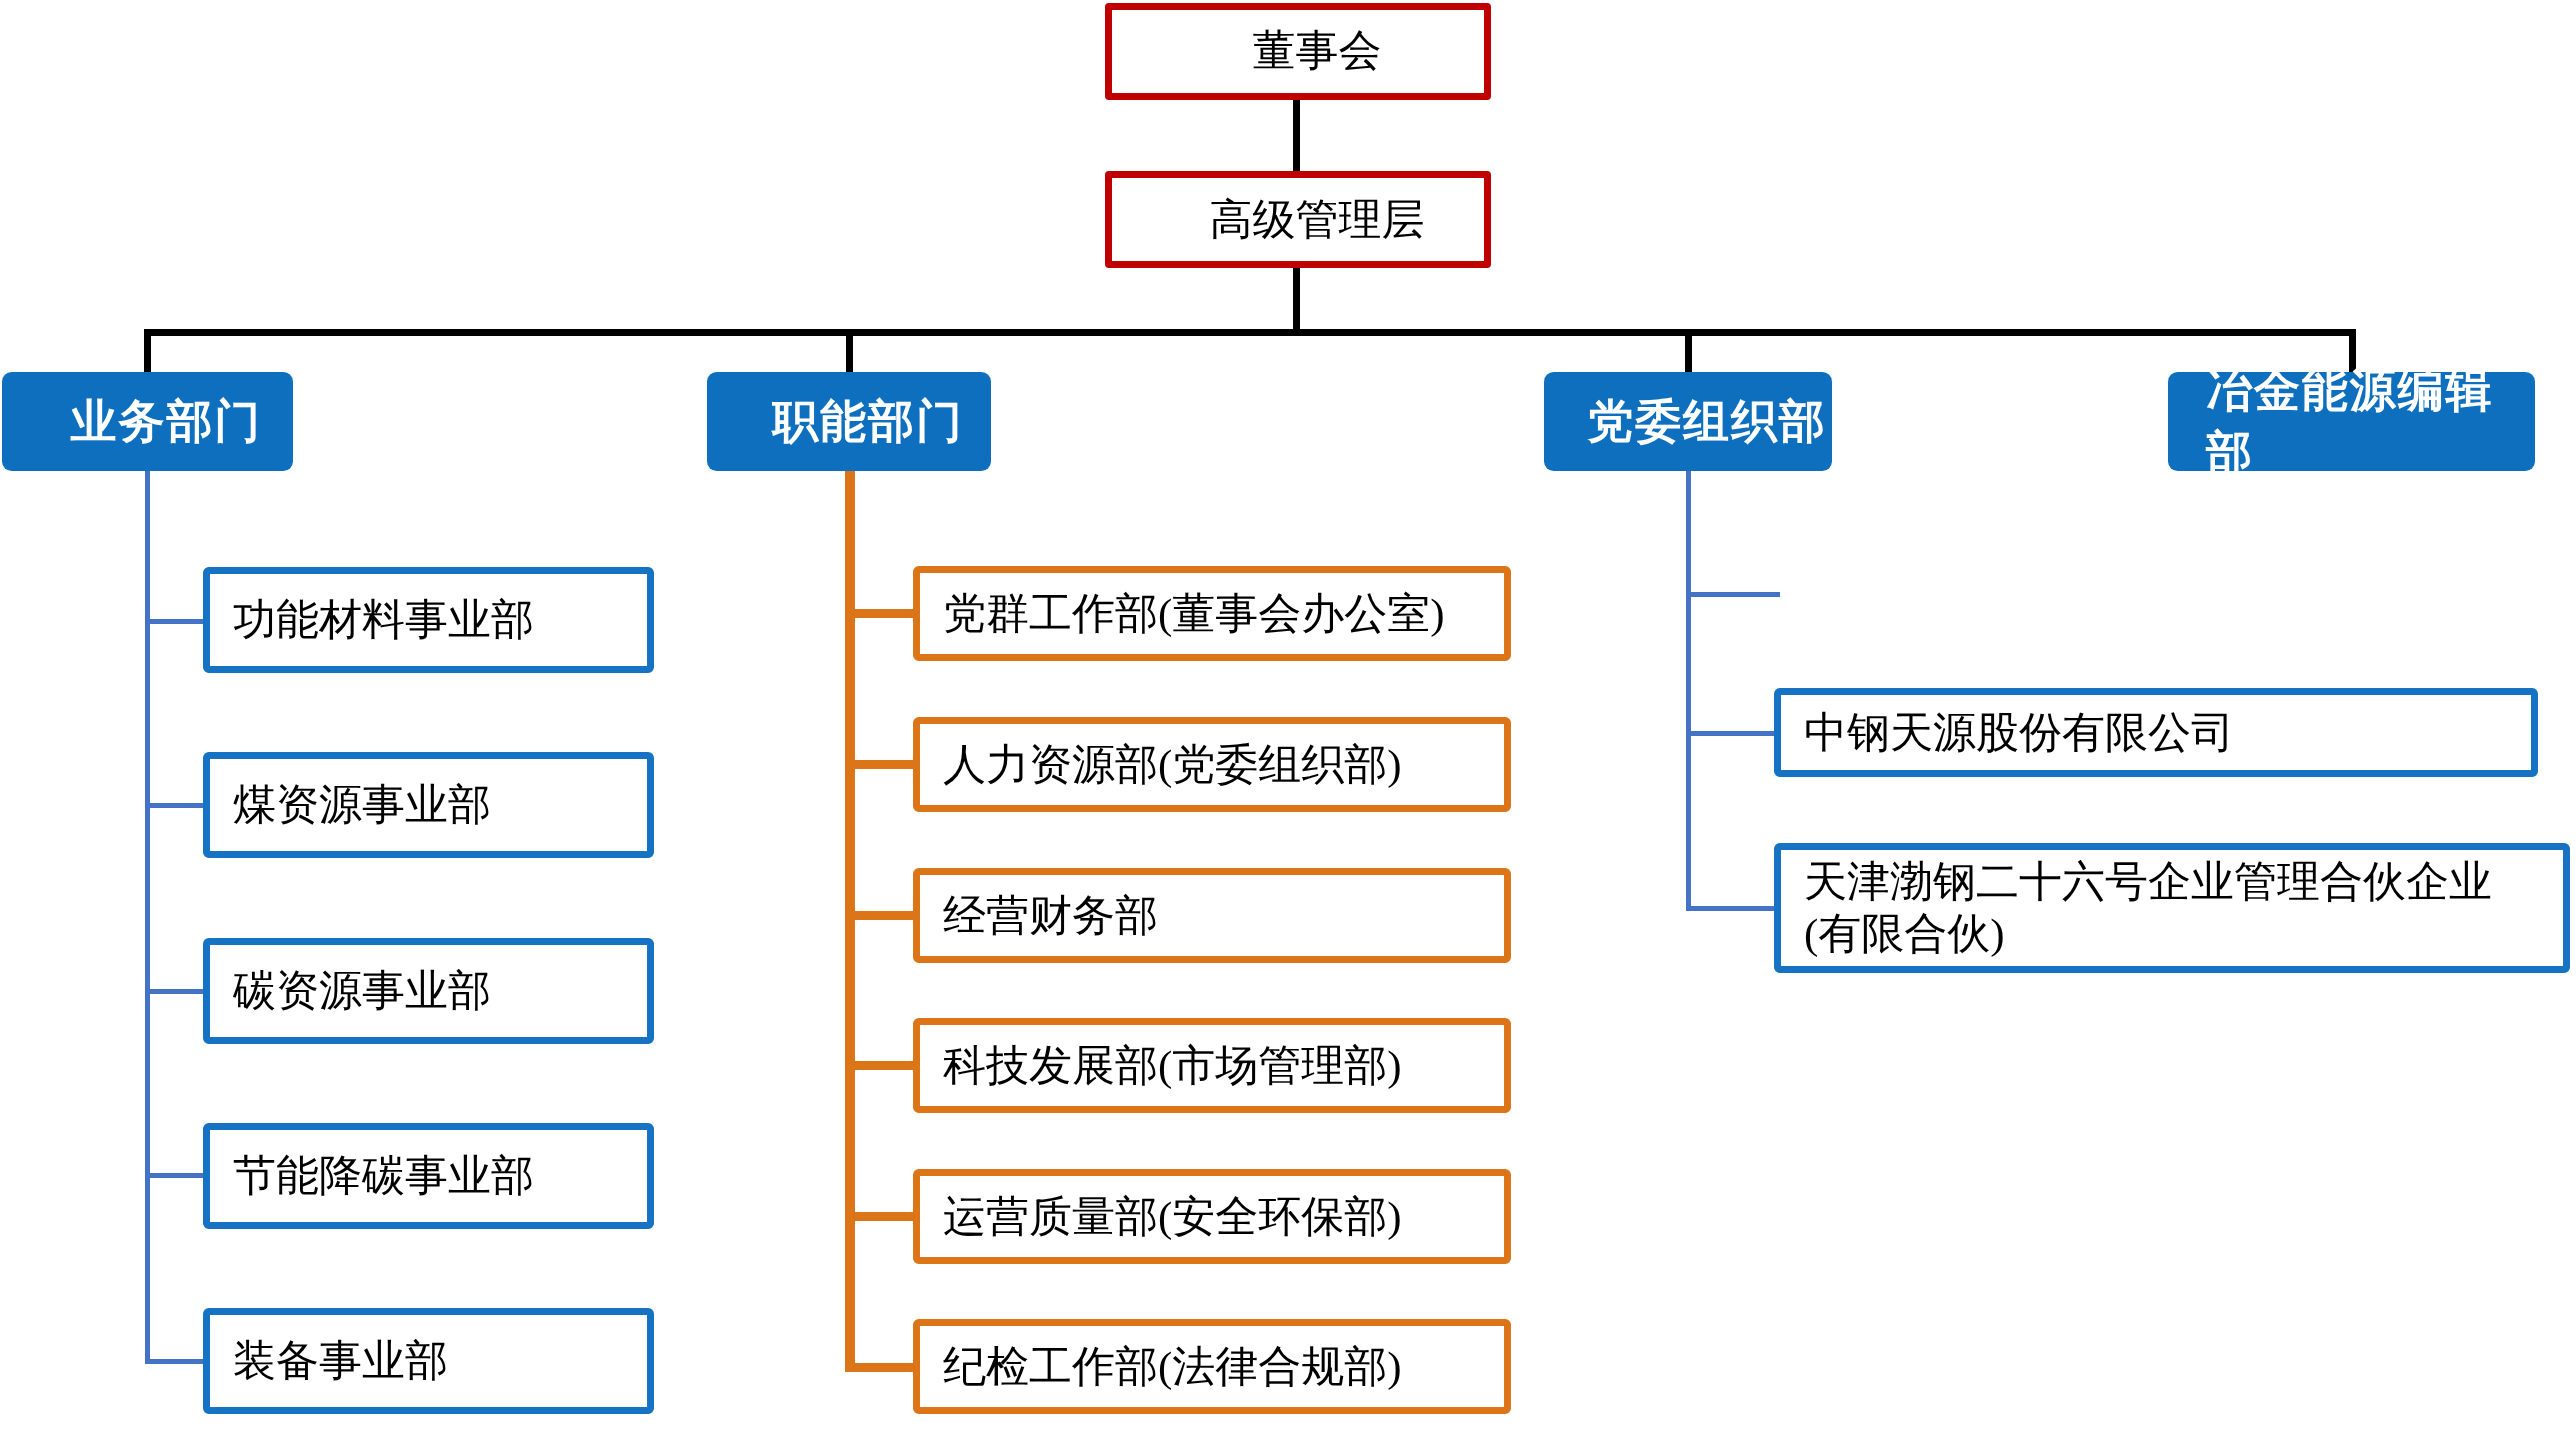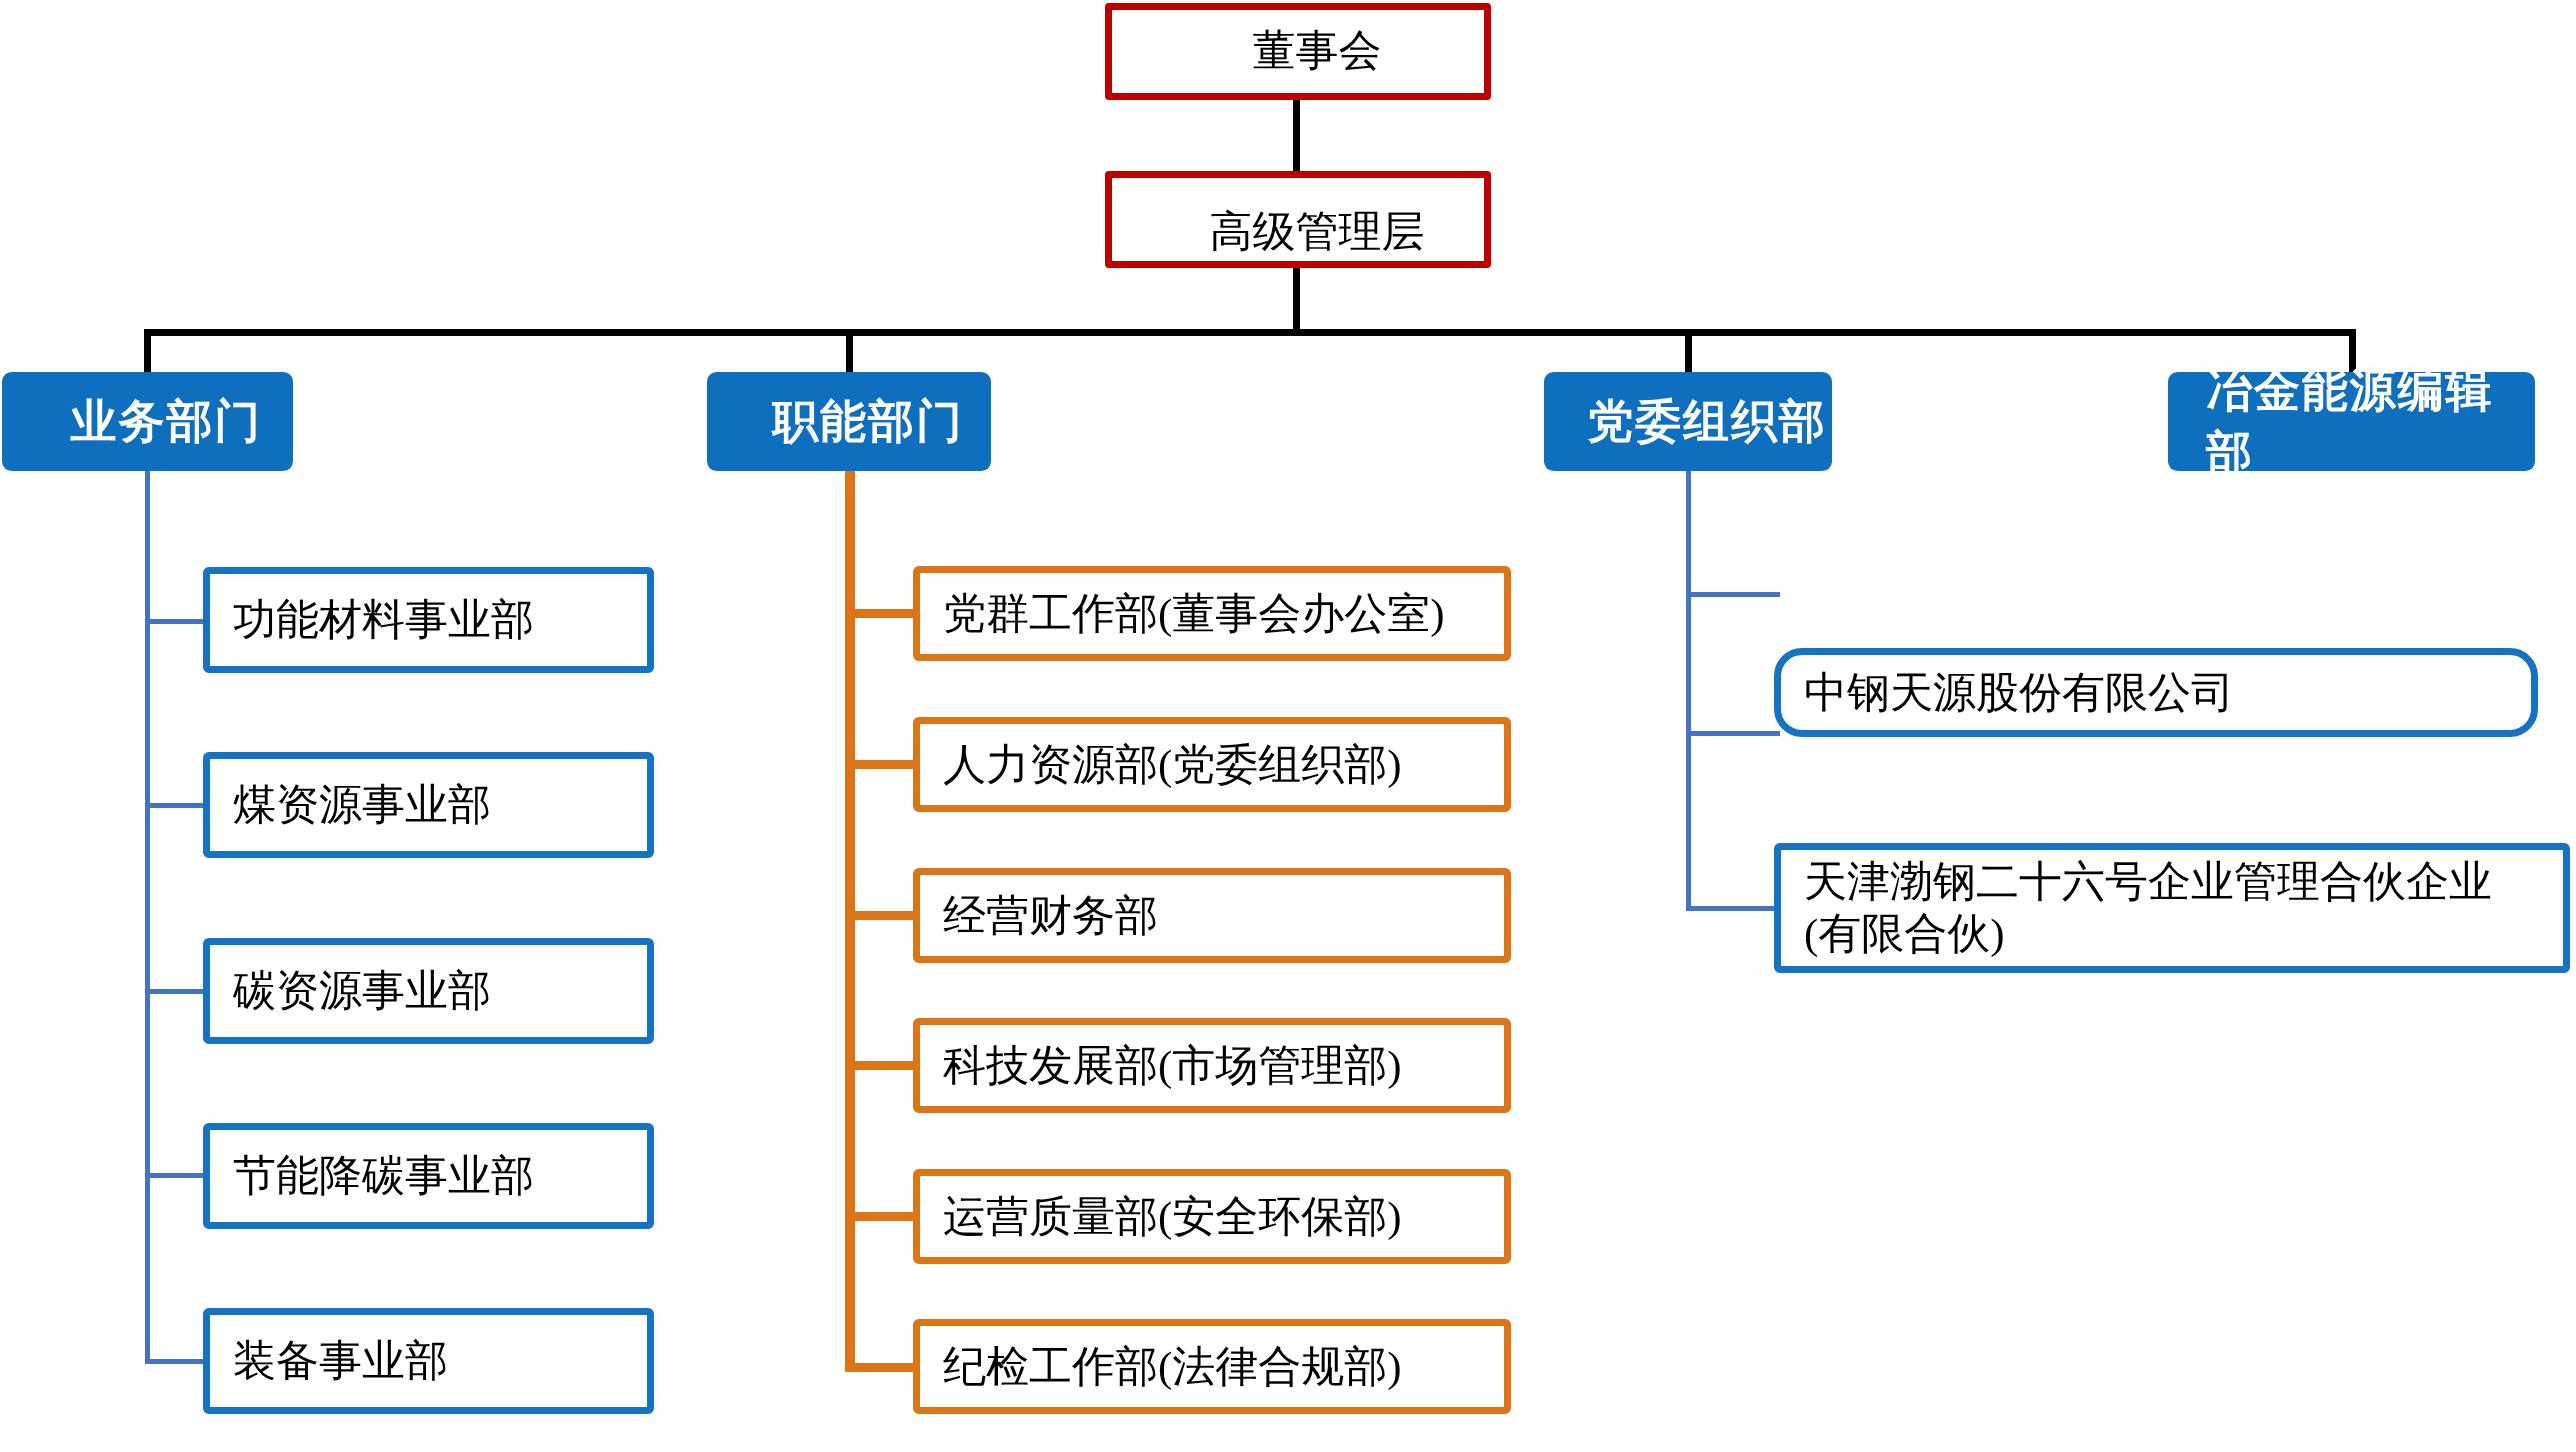--- a/index.html
+++ b/index.html
@@ -61,21 +61,21 @@
   <div class="ln orange" style="left:845px;top:1363px;width:74px;height:8.7px;"></div>
 
   <div class="ln blue" style="left:1686px;top:471px;width:4.8px;height:440px;"></div>
   <div class="ln blue" style="left:1686px;top:592px;width:94px;height:4.8px;"></div>
   <div class="ln blue" style="left:1686px;top:731px;width:94px;height:4.8px;"></div>
   <div class="ln blue" style="left:1686px;top:906px;width:94px;height:4.8px;"></div>
 
   <div class="box red-box" style="left:1105px;top:2.9px;width:386px;height:97px;">
     <span>董事会</span>
   </div>
-  <div class="box red-box" style="left:1105px;top:171px;width:386px;height:97px;align-items:flex-end;">
+  <div class="box red-box" style="left:1105px;top:171px;width:386px;height:97px;">
     <span>高级管理层</span>
   </div>
 
   <div class="box hub" style="left:1.9px;top:372px;width:291px;height:99px;">
     <span>业务部门</span>
   </div>
   <div class="box hub" style="left:707px;top:372px;width:284px;height:99px;">
     <span>职能部门</span>
   </div>
   <div class="box hub" style="left:1544px;top:372px;width:288px;height:99px;">
@@ -113,21 +113,21 @@
   <div class="box child orange-b" style="left:913px;top:1018px;width:598px;height:95px;">
     <span>科技发展部(市场管理部)</span>
   </div>
   <div class="box child orange-b" style="left:913px;top:1169px;width:598px;height:95px;">
     <span>运营质量部(安全环保部)</span>
   </div>
   <div class="box child orange-b" style="left:913px;top:1319px;width:598px;height:95px;">
     <span>纪检工作部(法律合规部)</span>
   </div>
 
-  <div class="box child blue-b" style="left:1774px;top:648px;width:764px;height:89px;border-radius:28px;">
+  <div class="box child blue-b" style="left:1774px;top:688px;width:764px;height:89px;">
     <span>中钢天源股份有限公司</span>
   </div>
   <div class="box child blue-b two-line" style="left:1774px;top:843px;width:796px;height:130px;">
     <span>天津渤钢二十六号企业管理合伙企业</span>
     <span>(有限合伙)</span>
   </div>
 
 </div>
 
 

